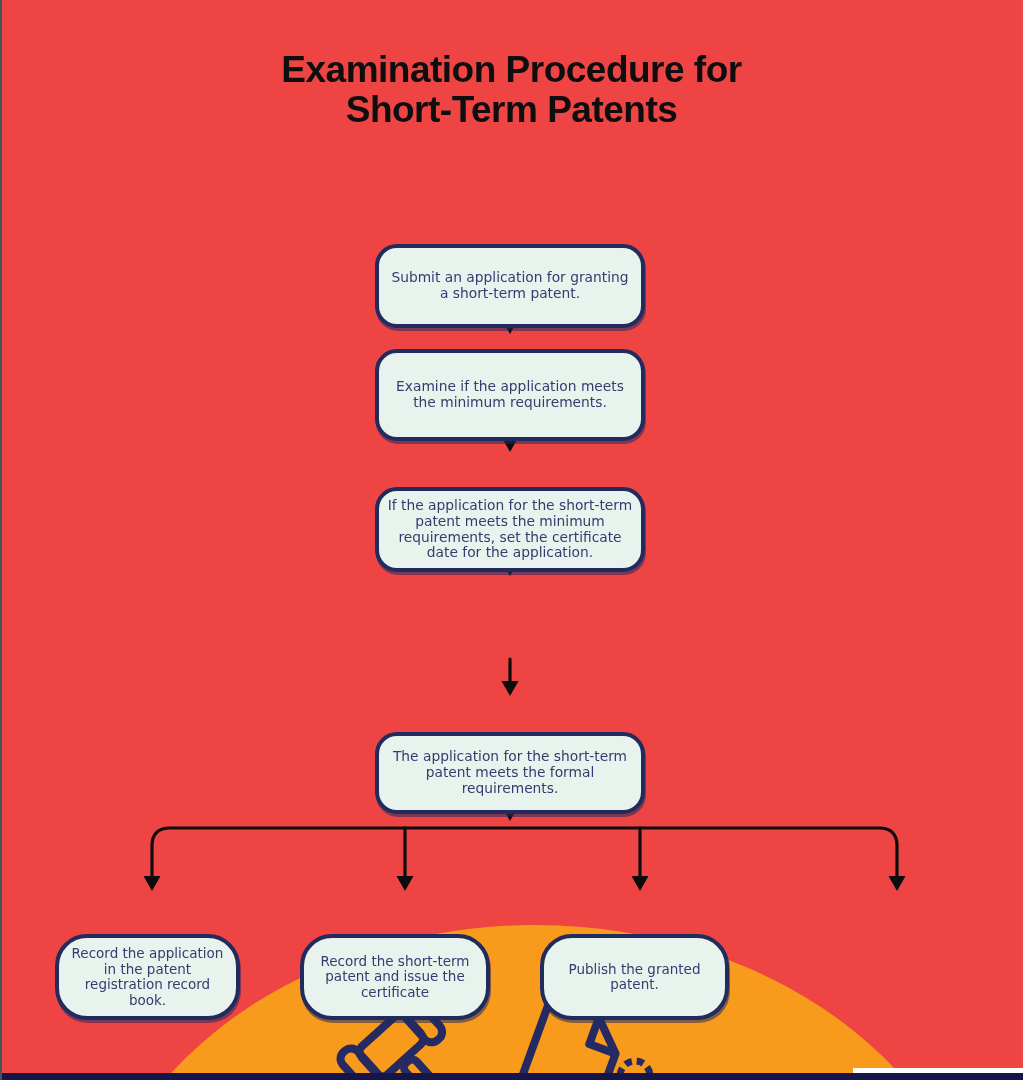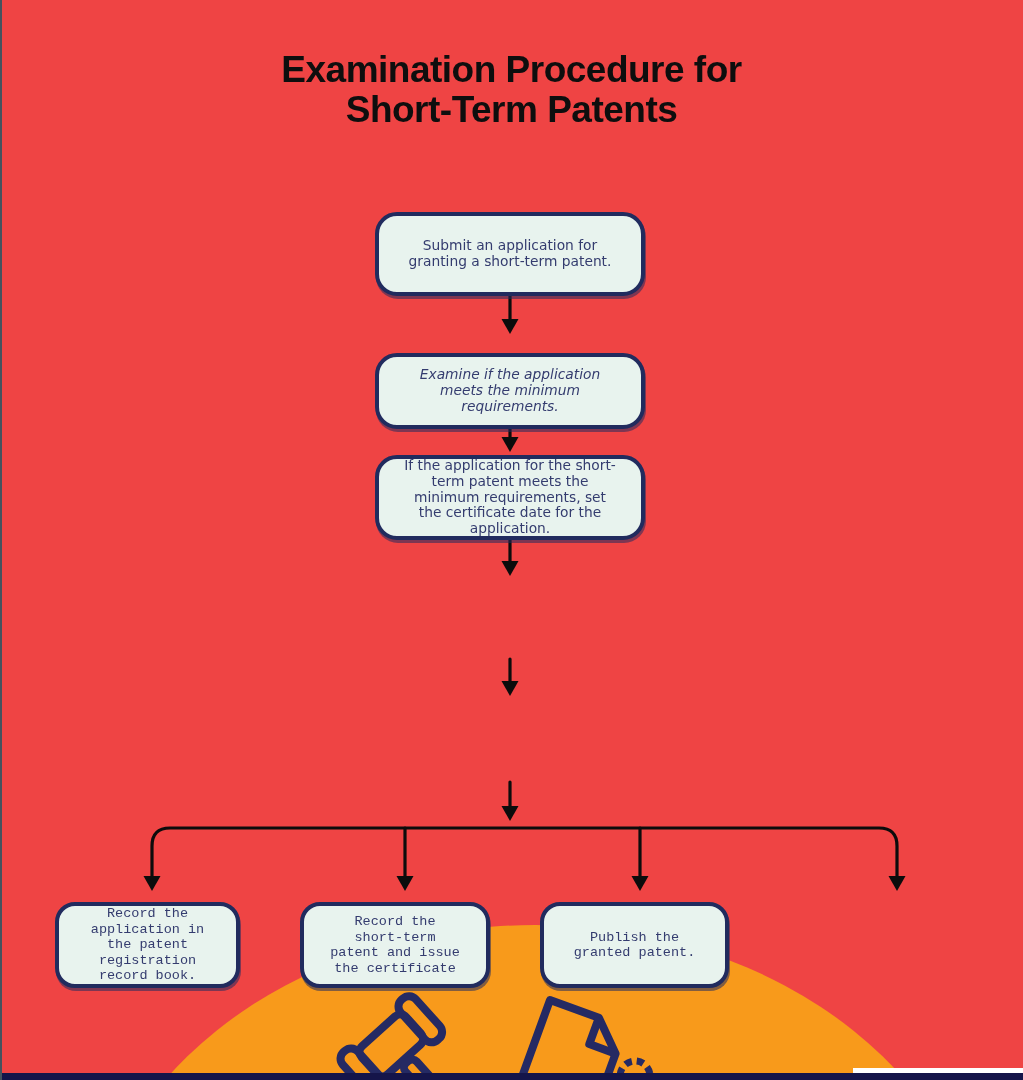--- a/index.html
+++ b/index.html
@@ -15,24 +15,24 @@
     font-family:"Liberation Sans", sans-serif;
     font-weight:700; font-size:37px; line-height:40px; letter-spacing:-0.5px;
     z-index:3;
   }
   .node {
     position:absolute; box-sizing:border-box;
     background:#e8f3ee; border:4px solid #212b5e; border-radius:22px;
     box-shadow:1px 3px 0 rgba(33,43,94,.55);
     display:flex; align-items:center; justify-content:center;
     text-align:center; color:#343c6f;
-    padding:4px 24px; z-index:4;
+    padding:4px 8px; z-index:4;margin-top:32px;
   }
   .flow-box { left:375px; width:270px; font-size:13.8px; line-height:15.8px; }
-  .branch-box { font-size:13.5px; line-height:15.5px; border-radius:20px;font-family:Liberation Mono, monospace; }
+  .branch-box { font-size:13.5px; line-height:15.5px; border-radius:32px; }
   svg.connectors { position:absolute; left:0; top:0; z-index:2; pointer-events:none; }
   .dome {
     position:absolute; left:85px; top:925px; width:900px; height:720px;
     background:#f89a1b; border-radius:50%; z-index:1;
   }
   .deco { position:absolute; z-index:2; pointer-events:none; }
   .footer-strip-white { position:absolute; left:853px; top:1068px; width:170px; height:6px; background:#ffffff; z-index:7; }
   .footer-bar { position:absolute; left:0; top:1073px; width:1023px; height:7px; background:#15154a; z-index:8; }
 </style>
 </head>
@@ -41,25 +41,28 @@
 <div id="canvas">
 
   <h1 class="title">
     <span>Examination Procedure for</span><br>
     <span>Short-Term Patents</span>
   </h1>
 
   <div class="node flow-box" style="top:212px; height:84px;">
     <span>Submit an application for granting a short-term patent.</span>
   </div>
-  <div class="node flow-box" style="top:353px; height:76px;font-style:italic;">
+  <div class="node flow-box" style="top:317px; height:92px;">
     <span>Examine if the application meets the minimum requirements.</span>
   </div>
   <div class="node flow-box" style="top:455px; height:85px;">
     <span>If the application for the short-term patent meets the minimum requirements, set the certificate date for the application.</span>
+  </div>
+  <div class="node flow-box" style="top:700px; height:82px;">
+    <span>The application for the short-term patent meets the formal requirements.</span>
   </div>
 
   <svg class="connectors" width="1023" height="1080" viewBox="0 0 1023 1080">
     <g stroke="#0c0c0c" stroke-width="3.2" fill="#0c0c0c" stroke-linecap="round">
       <path d="M510 296 L510 319" fill="none"></path>
         <polygon points="501.5,319 518.5,319 510,334" stroke="none"></polygon>
       <path d="M510 415 L510 437" fill="none"></path>
         <polygon points="501.5,437 518.5,437 510,452" stroke="none"></polygon>
       <path d="M510 540 L510 561" fill="none"></path>
         <polygon points="501.5,561 518.5,561 510,576" stroke="none"></polygon>

